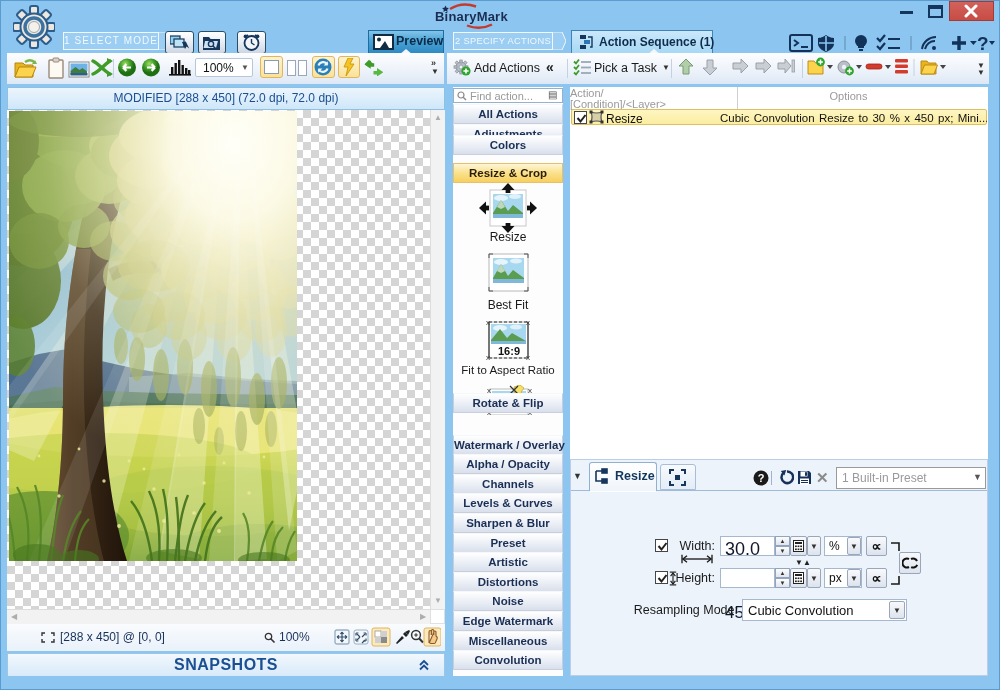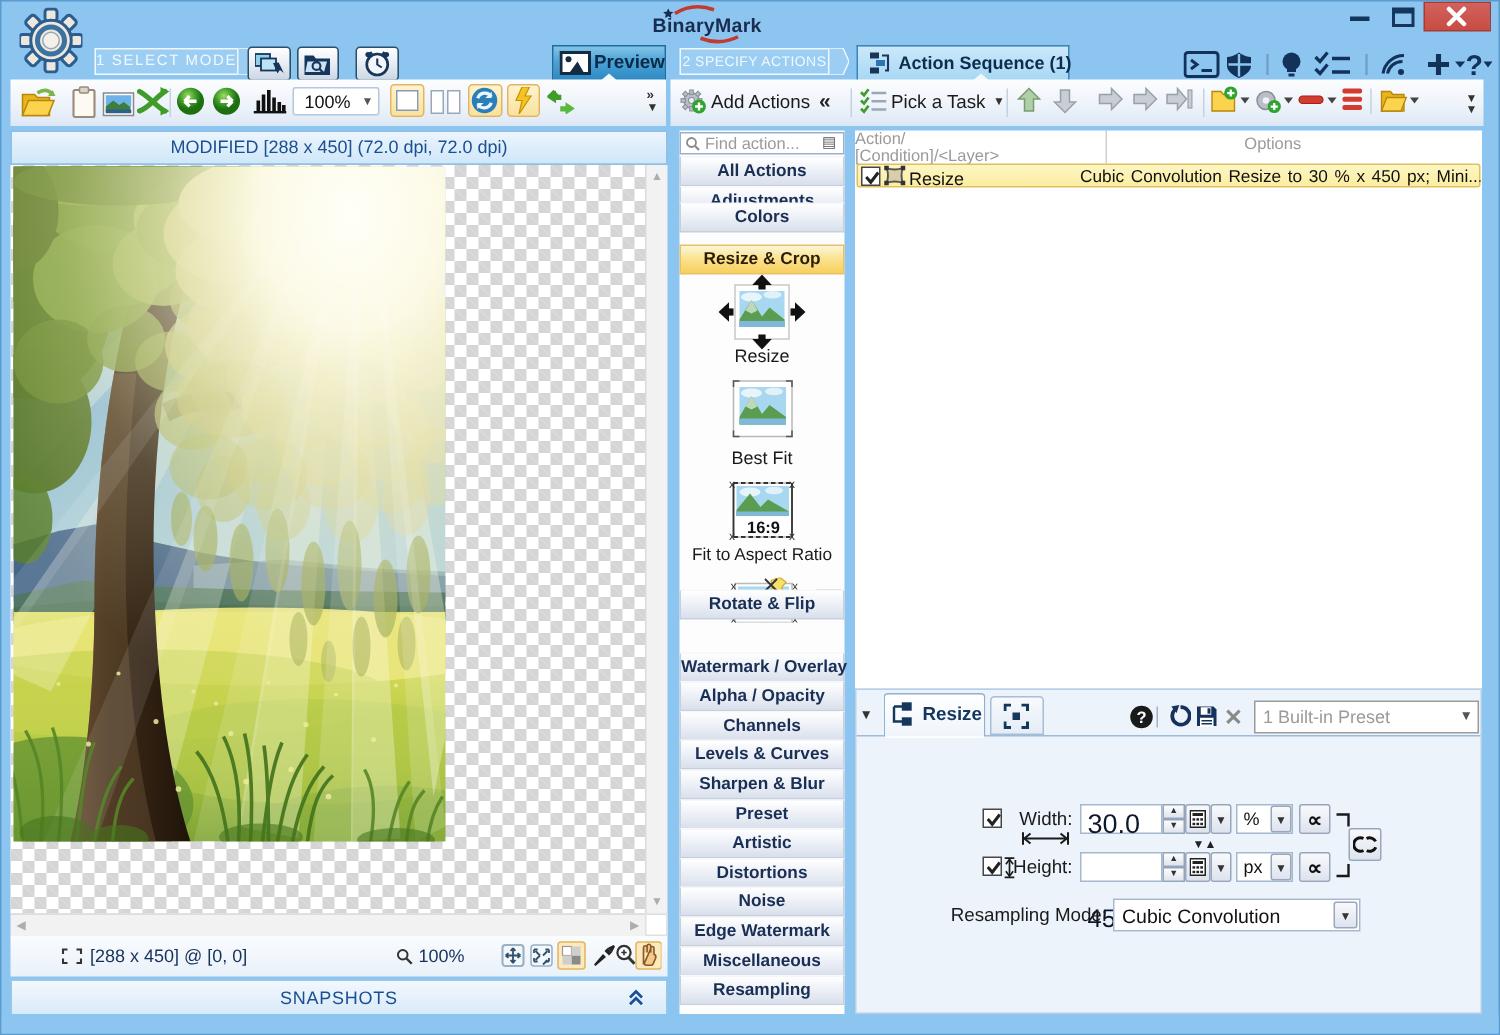--- a/index.html
+++ b/index.html
@@ -576,21 +576,21 @@
       <circle cx="7" cy="8" r="4.4" fill="#f8fafc" stroke="#333" stroke-width="1.5"></circle>
       <line x1="10.2" y1="11.5" x2="14" y2="15.5" stroke="#333" stroke-width="2"></line>
       <path d="M5.2 8 h3.6 M7 6.2 v3.6" stroke="#333" stroke-width="1.1"></path>
     </g>
   <g transform="translate(31,0)">
     <rect x="0" y="1" width="17" height="18" rx="2" fill="#fce9bd" stroke="#e2b55c"></rect>
     <path d="M5 16 V8 M5 8 V5 q0-1.5 1.2-1.5 T7.4 5 V8 M7.4 6 V4 q0-1.5 1.2-1.5 T9.8 4 V8 M9.8 5.5 q0-1.5 1.1-1.5 T12 5.5 V9 q1.8 1 1 3 l-1.6 3.6 q-0.4 0.9-1.4 0.9 H7 q-1 0-1.6-1z" fill="#f5c98a" stroke="#8a5a2a" stroke-width="1.1"></path>
   </g>
 </svg>
 
-<div class="abs" style="left:6px;top:652px;width:438px;height:24px;background:linear-gradient(#f2f8fd,#d8eafa);border:1px solid #9cc6e8;text-align:center;font-weight:normal;font-size:12px;color:#1b4f92;line-height:22px;letter-spacing:0.5px">SNAPSHOTS</div>
+<div class="abs" style="left:6px;top:652px;width:438px;height:24px;background:linear-gradient(#f2f8fd,#d8eafa);border:1px solid #9cc6e8;text-align:center;font-weight:bold;font-size:16px;color:#1b4f92;line-height:22px;letter-spacing:0.5px">SNAPSHOTS</div>
 <svg class="abs" style="left:417px;top:658px" width="12" height="12" viewBox="0 0 12 12">
     <g stroke="#1b4f92" stroke-width="1.8" fill="none">
       <path d="M2 6 L6 2 L10 6"></path>
       <path d="M2 10.5 L6 6.5 L10 10.5"></path>
     </g>
   </svg>
 
 <div class="abs" style="left:452px;top:86px;width:110px;height:589px;background:#fdfdfd"></div>
 <div class="combo" style="left:452px;top:87px;width:110px;height:15px;border-color:#98b1c9"></div>
 <svg class="abs" style="left:456px;top:90px" width="10" height="10" viewBox="0 0 10 10">
@@ -686,21 +686,21 @@
 <div class="catbtn" style="left:452px;top:453.2px">Alpha / Opacity</div>
 <div class="catbtn" style="left:452px;top:472.8px">Channels</div>
 <div class="catbtn" style="left:452px;top:492.4px">Levels &amp; Curves</div>
 <div class="catbtn" style="left:452px;top:512px">Sharpen &amp; Blur</div>
 <div class="catbtn" style="left:452px;top:531.6px">Preset</div>
 <div class="catbtn" style="left:452px;top:551.2px">Artistic</div>
 <div class="catbtn" style="left:452px;top:570.8px">Distortions</div>
 <div class="catbtn" style="left:452px;top:590.4px">Noise</div>
 <div class="catbtn" style="left:452px;top:610px">Edge Watermark</div>
 <div class="catbtn" style="left:452px;top:629.6px">Miscellaneous</div>
-<div class="catbtn" style="left:452px;top:649.2px">Resampling</div>
+<div class="catbtn" style="left:452px;top:649.2px">Convolution</div>
 
 <div class="abs" style="left:569px;top:86px;width:418px;height:372px;background:#fff"></div>
 <div class="abs" style="left:569px;top:86px;width:168px;height:22px;border-right:1px solid #cfcfcf;color:#9a9a9a;font-size:11px;text-align:left;line-height:11px;padding-top:1px">Action/<br>[Condition]/&lt;Layer&gt;</div>
 <div class="abs" style="left:708px;top:89px;width:279px;color:#9a9a9a;font-size:11px;text-align:center">Options</div>
 <div class="abs" style="left:570px;top:108px;width:416px;height:16px;background:linear-gradient(#fdf6c3,#fbeda0);border:1px solid #dfc05e;border-radius:2px"></div>
 <div class="cb" style="left:573px;top:110px">
     <svg width="13" height="13" viewBox="0 0 13 13">
       <path d="M2.5 6 l3 3.5 L10.5 3" stroke="#222" stroke-width="2" fill="none"></path>
     </svg>
   </div>

